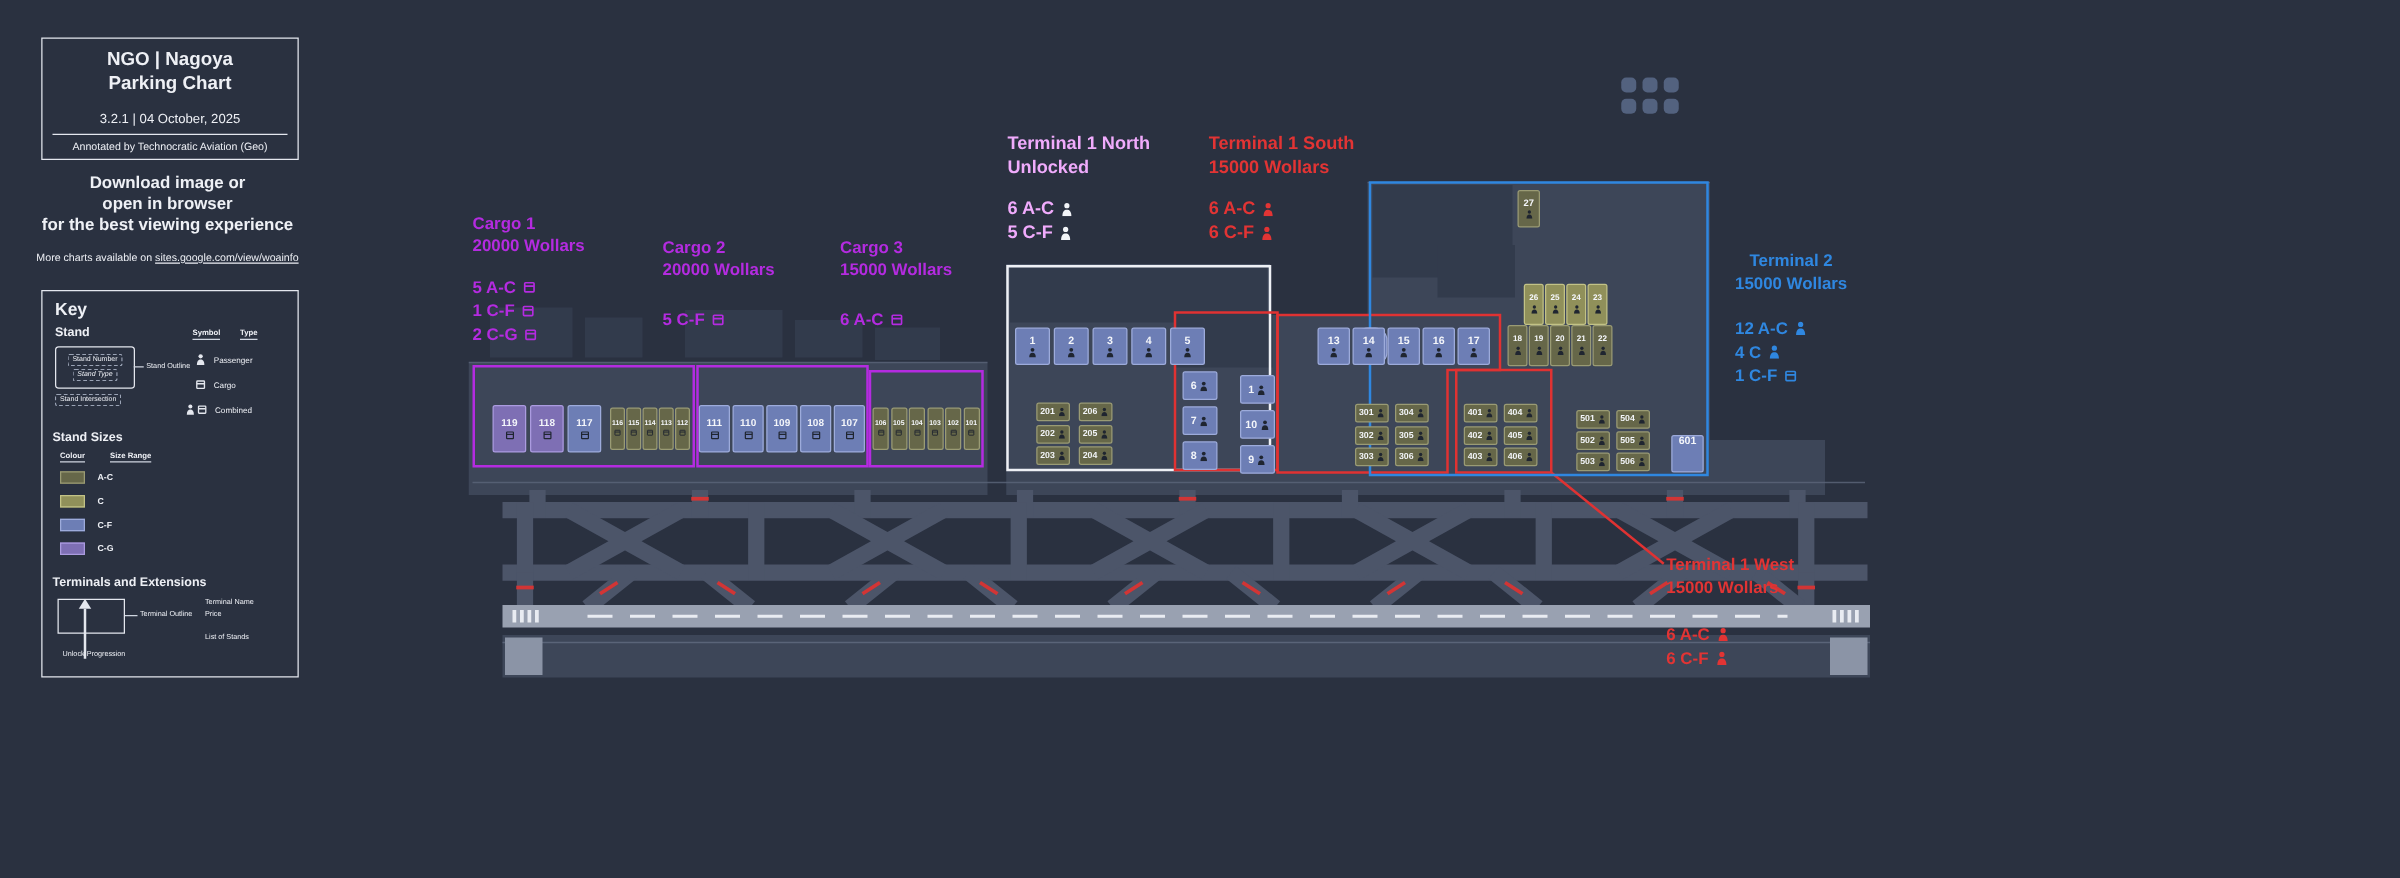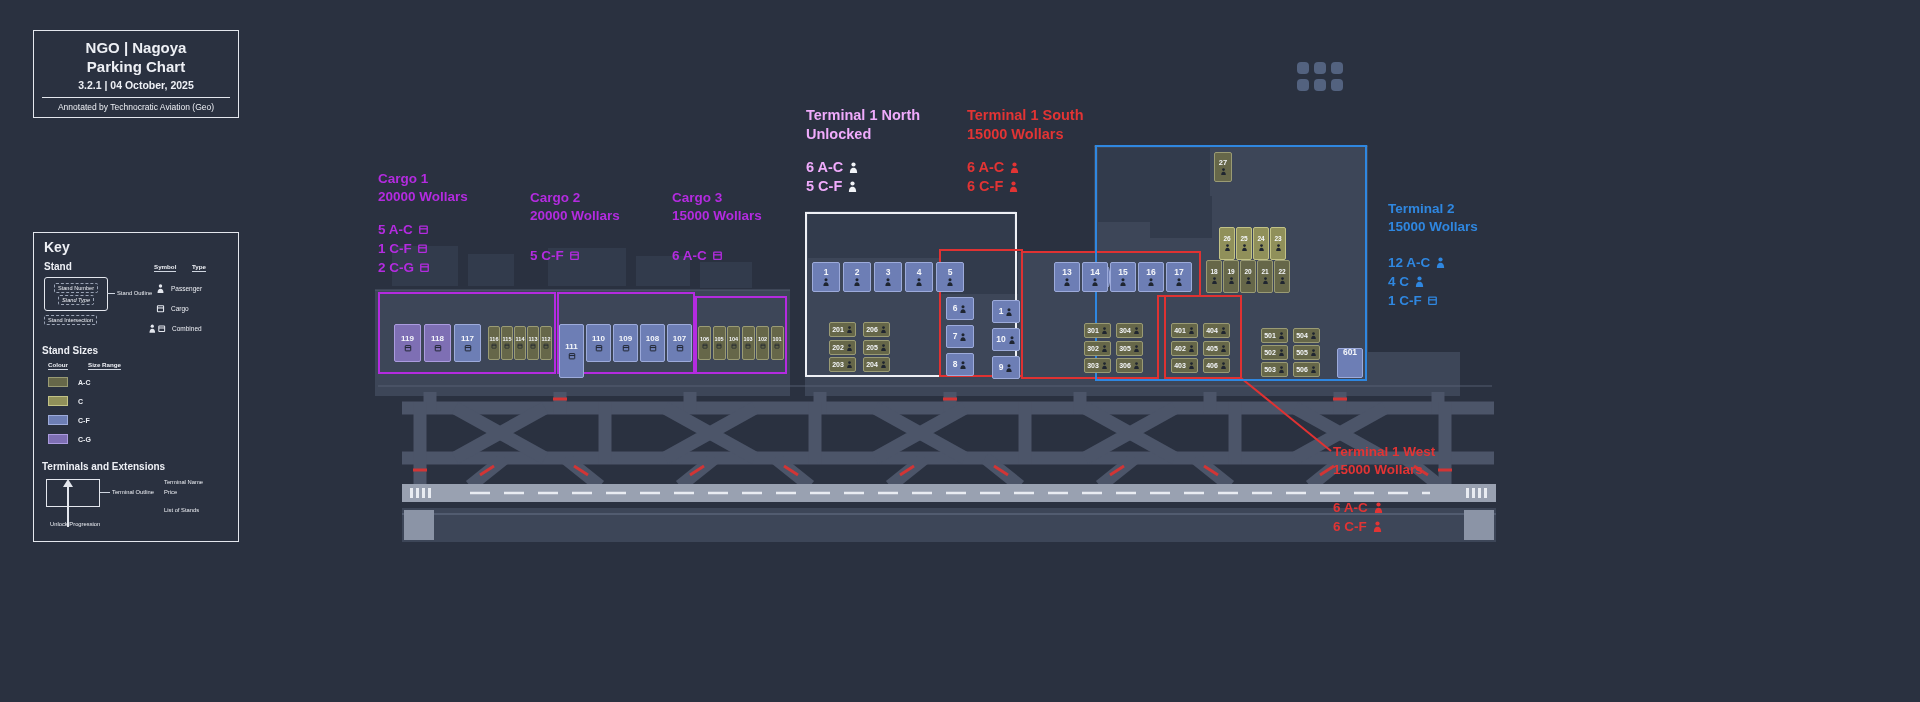--- a/index.html
+++ b/index.html
@@ -5,21 +5,21 @@
   html,body{margin:0;padding:0;background:#2a3140;}
   #app{position:relative;width:1920px;height:702px;background:#2a3140;overflow:hidden;
        font-family:"Liberation Sans",sans-serif;color:#eef0f5;}
   #map{position:absolute;left:0;top:0;}
 
   .panel{position:absolute;border:1.5px solid #e4e7ee;box-sizing:border-box;background:transparent;}
 
   
   #header-box{left:33px;top:30px;width:206px;padding:7px 8px 5px;text-align:center;}
   .hb-title{font-size:15px;font-weight:700;line-height:19px;}
-  .hb-version{font-size:10.5px;margin-top:3px;font-weight:bold;}
+  .hb-version{font-size:10.5px;margin-top:13px;}
   .hb-annot{font-size:8.5px;margin-top:6px;border-top:1px solid #e4e7ee;padding-top:4px;}
 
   
   #viewing-note{position:absolute;left:18px;top:137px;width:232px;text-align:center;}
   .vn-line{font-size:13.5px;font-weight:700;line-height:17px;}
   .vn-more{font-size:8.5px;margin-top:13px;}
   .vn-link{text-decoration:underline;cursor:pointer;}
 
   
   #key-box{left:33px;top:232px;width:206px;height:310px;}
@@ -47,21 +47,21 @@
   .tlabel.big{font-size:14.5px;line-height:19px;}
   .summary{margin-top:14px;}
   .sumline{display:flex;align-items:center;gap:5px;line-height:19px;}
   #label-cargo1{left:378px;top:170px;}
   #label-cargo2{left:530px;top:189px;}
   #label-cargo2 .summary{margin-top:21px;}
   #label-cargo3{left:672px;top:189px;}
   #label-cargo3 .summary{margin-top:21px;}
   #label-t1n{left:806px;top:106px;}
   #label-t1s{left:967px;top:106px;}
-  #label-t2{left:1388px;top:200px;}
+  #label-t2{left:1388px;top:200px;text-align:center;}
   #label-t2 .summary{margin-top:17px;}
   #label-t1w{left:1333px;top:443px;}
   #label-t1w .summary{margin-top:19px;}
 
   
   #stands-layer{position:absolute;left:0;top:0;width:100%;height:100%;}
   .stand{position:absolute;box-sizing:border-box;border:1px solid;border-radius:2px;
          display:flex;align-items:center;justify-content:center;}
   .stand.v{flex-direction:column;gap:1px;}
   .stand.h{flex-direction:row;gap:2px;}
@@ -237,21 +237,21 @@
           <line x1="1.6" y1="4.4" x2="8.4" y2="4.4" stroke="#1f2530" stroke-width="1.2"></line>
         </svg>
       </div>
       <div class="stand v" style="left: 540px; top: 326px; width: 12px; height: 34px; background: rgb(102, 103, 73); border-color: rgb(154, 155, 116);">
         <span class="num" style="font-size:5.5px">112</span>
         <svg width="6" height="6" viewBox="0 0 10 10">
           <rect x="1.6" y="2" width="6.8" height="6.6" rx="0.6" fill="none" stroke="#1f2530" stroke-width="1.2"></rect>
           <line x1="1.6" y1="4.4" x2="8.4" y2="4.4" stroke="#1f2530" stroke-width="1.2"></line>
         </svg>
       </div>
-      <div class="stand v" style="left: 559px; top: 324px; width: 25px; height: 54px; background: rgb(109, 126, 181); border-color: rgb(157, 171, 219);">
+      <div class="stand v" style="left: 559px; top: 324px; width: 25px; height: 38px; background: rgb(109, 126, 181); border-color: rgb(157, 171, 219);">
         <span class="num" style="font-size:8px">111</span>
         <svg width="8" height="8" viewBox="0 0 10 10">
           <rect x="1.6" y="2" width="6.8" height="6.6" rx="0.6" fill="none" stroke="#1f2530" stroke-width="1.2"></rect>
           <line x1="1.6" y1="4.4" x2="8.4" y2="4.4" stroke="#1f2530" stroke-width="1.2"></line>
         </svg>
       </div>
       <div class="stand v" style="left: 586px; top: 324px; width: 25px; height: 38px; background: rgb(109, 126, 181); border-color: rgb(157, 171, 219);">
         <span class="num" style="font-size:8px">110</span>
         <svg width="8" height="8" viewBox="0 0 10 10">
           <rect x="1.6" y="2" width="6.8" height="6.6" rx="0.6" fill="none" stroke="#1f2530" stroke-width="1.2"></rect>
@@ -828,20 +828,29 @@
       </div>
   </div>
 
   <div id="header-box" class="panel">
     <div class="hb-title">NGO | Nagoya</div>
     <div class="hb-title">Parking Chart</div>
     <div class="hb-version">3.2.1 | 04 October, 2025</div>
     <div class="hb-annot">Annotated by Technocratic Aviation (Geo)</div>
   </div>
 
+  <div id="viewing-note">
+    <div class="vn-line">Download image or</div>
+    <div class="vn-line">open in browser</div>
+    <div class="vn-line">for the best viewing experience</div>
+    <div class="vn-more">
+      <span>More charts available on</span>
+      <span class="vn-link">sites.google.com/view/woainfo</span>
+    </div>
+  </div>
 
   <div id="key-box" class="panel">
     <div class="key-title">Key</div>
 
     <div class="k-head" style="left:10px;top:28px">Stand</div>
     <div id="k-sample">
       <span class="k-dashbox">Stand Number</span>
       <span class="k-dashbox k-italic">Stand Type</span>
     </div>
     <div class="k-hline" style="left:73px;top:60px;width:8px"></div>

